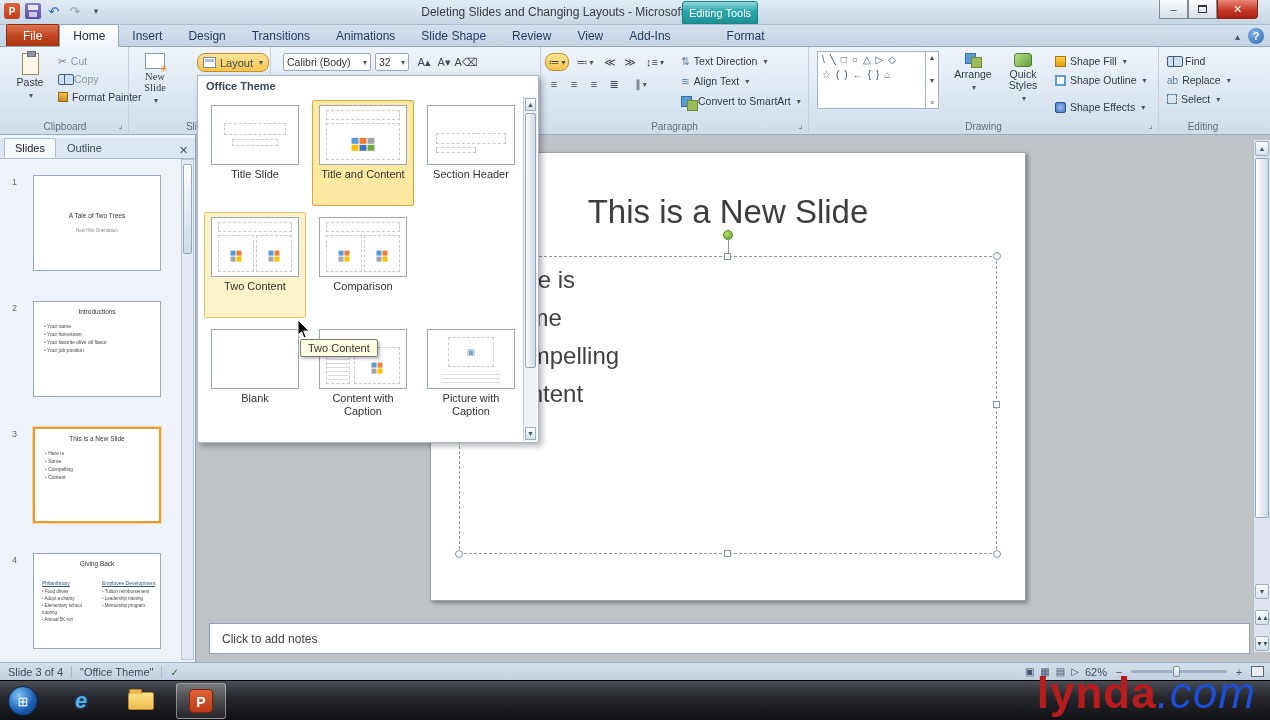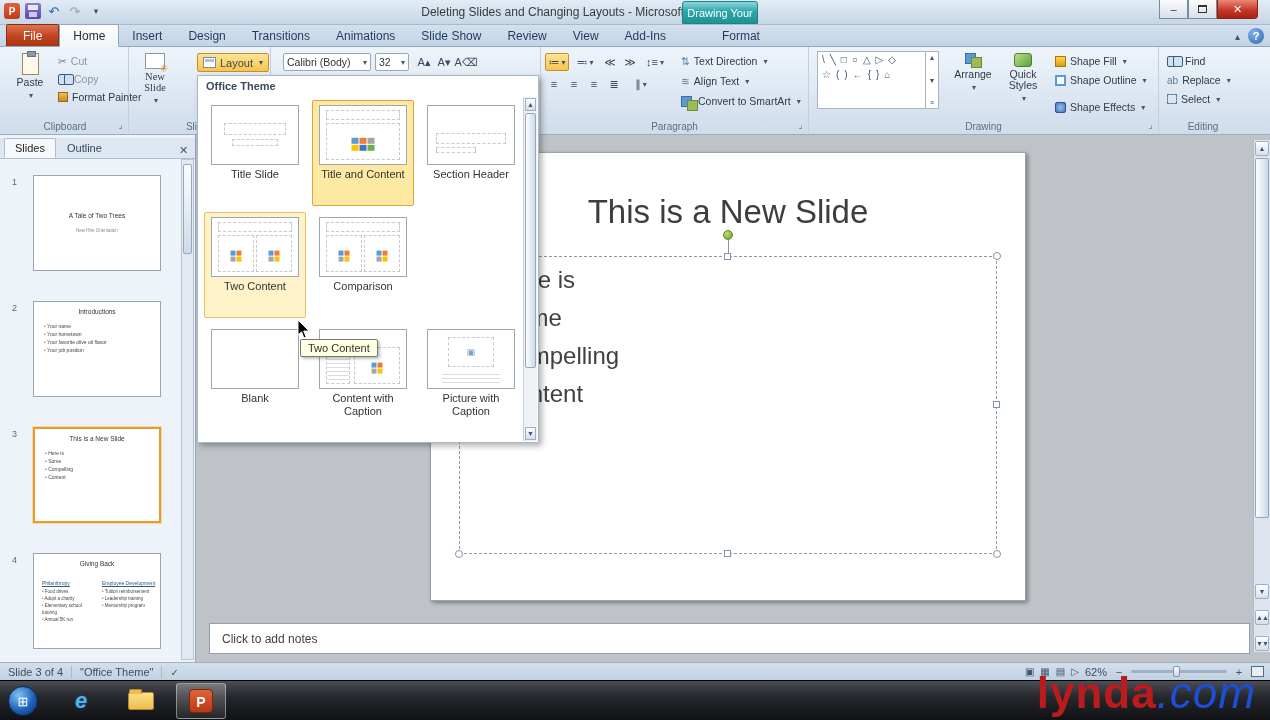--- a/index.html
+++ b/index.html
@@ -48,21 +48,21 @@
   .group { position:absolute; top:0; height:86px; border-right:1px solid #c2cfde; }
   .grp-label { position:absolute; bottom:1px; left:0; right:0; text-align:center; font-size:10px; color:#5e6e80; }
   .launcher { position:absolute; right:2px; bottom:2px; width:11px; height:11px; font-size:9px; color:#6b7b8d;
     border:1px solid transparent; line-height:9px; text-align:center; }
   .launcher::before { content:"⌟"; }
   .bigbtn { position:absolute; display:flex; flex-direction:column; align-items:center; gap:2px;
     font-size:10.5px; color:#2f3b4a; text-align:center; line-height:11px; padding-top:4px; }
   .smbtn { position:absolute; display:flex; align-items:center; gap:4px; font-size:10.5px; color:#2f3b4a; white-space:nowrap; }
   .caret::after { content:"▾"; font-size:8px; color:#44546a; margin-left:2px; }
   .tool { position:absolute; display:flex; align-items:center; justify-content:center; font-size:11px; color:#3a4a5a; }
-  .tool.on { background:linear-gradient(#fde495,#f8c44e); border:1px solid #c2912e; border-radius:2px;text-align:right; }
+  .tool.on { background:linear-gradient(#fde495,#f8c44e); border:1px solid #c2912e; border-radius:8px;text-align:right; }
 
   .i-paste { width:17px; height:22px; background:#fdf8ea; border:1px solid #9c8b5a; position:relative; }
   .i-paste::before { content:""; position:absolute; left:4px; top:-3px; width:7px; height:4px; background:#8b98a6; border:1px solid #66727e; }
   .i-newslide { width:20px; height:16px; background:#fff; border:1px solid #8a97a5; position:relative; }
   .i-newslide::before { content:"✳"; position:absolute; right:-4px; bottom:-6px; color:#d8882a; font-size:10px; }
   .i-layout { width:13px; height:11px; border:1px solid #7a8b9c; background:#fff; position:relative; }
   .i-layout::before { content:""; position:absolute; left:1px; right:1px; top:1px; height:3px; background:#aac4e0; }
   .i-sq { width:11px; height:11px; display:inline-block; }
   .mini-combo { position:absolute; height:18px; background:#fff; border:1px solid #98a8ba; border-radius:2px;
     font-size:10.5px; display:flex; align-items:center; padding:0 3px; color:#333; justify-content:space-between; }
@@ -195,38 +195,38 @@
 
   <div class="titlebar">
     <div class="qat">
       <span class="qicon ppt-logo">P</span>
       <span class="qicon save-ic"></span>
       <span class="qicon undo-ic"></span>
       <span class="qicon redo-ic"></span>
       <span class="qicon qat-caret"></span>
     </div>
     <div class="title-text">Deleting Slides and Changing Layouts  -  Microsoft PowerPoint</div>
-    <div class="ctx-badge">Drawing Your</div>
+    <div class="ctx-badge">Editing Tools</div>
     <div class="winbtns">
       <div class="wbtn">–</div>
       <div class="wbtn">
           <span class="maxglyph"></span>
         </div>
       <div class="wbtn close">✕</div>
     </div>
   </div>
 
   <div class="tabrow">
     <div class="tab file">File</div>
     <div class="tab active">Home</div>
     <div class="tab">Insert</div>
     <div class="tab">Design</div>
     <div class="tab">Transitions</div>
     <div class="tab">Animations</div>
-    <div class="tab">Slide Show</div>
+    <div class="tab">Slide Shape</div>
     <div class="tab">Review</div>
     <div class="tab">View</div>
     <div class="tab">Add-Ins</div>
     <div class="tab format">Format</div>
     <div class="tabrow-right">
       <span class="min-ribbon"></span>
       <span class="help-btn">?</span>
     </div>
   </div>
 

